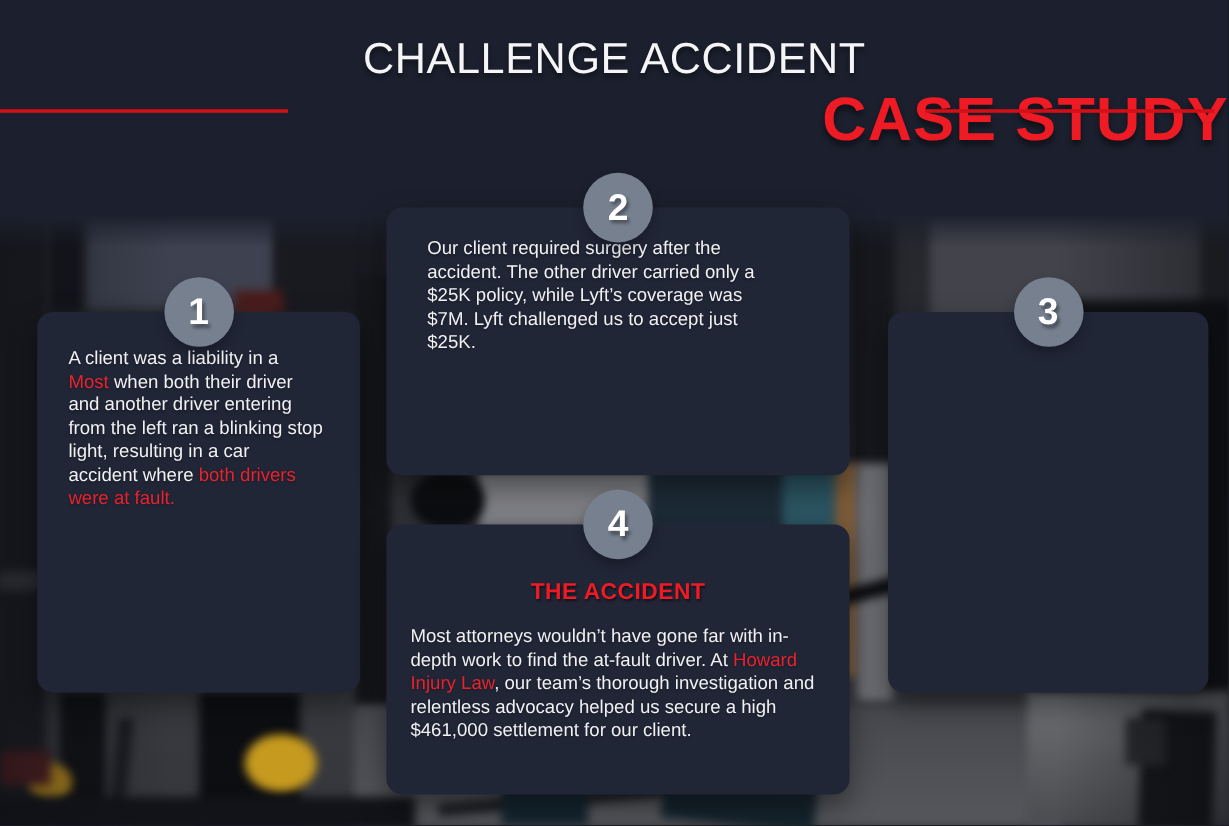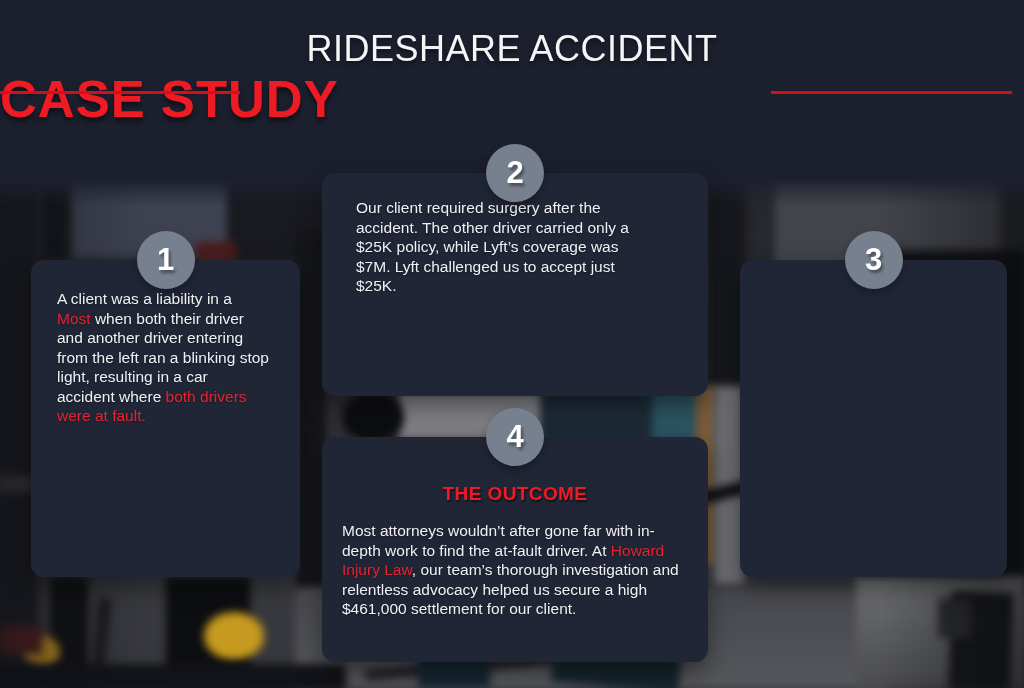--- a/index.html
+++ b/index.html
@@ -48,21 +48,21 @@
   .sh-bottomdark{left:-4px;top:484px;width:350px;height:28px;background:#121318;}
   .photo::after{content:"";position:absolute;inset:0;
     background:linear-gradient(180deg,rgba(28,32,46,.9) 0,rgba(28,32,46,0) 26px),
                linear-gradient(90deg,rgba(14,15,20,.45) 0,rgba(0,0,0,0) 14%,rgba(0,0,0,0) 86%,rgba(8,9,12,.45) 100%);}
 
   
   .header{position:absolute;left:0;top:0;width:1024px;height:180px;z-index:3;}
   .header-subtitle{position:absolute;left:0;top:28px;width:1024px;text-align:center;
     color:var(--heading-white,#f5f5f7);font-size:36px;font-weight:500;letter-spacing:.5px;
     text-shadow:0 3px 4px rgba(0,0,0,.45);}
-  .header-title{position:absolute;left:0;top:70px;width:1024px;text-align:left;
+  .header-title{position:absolute;left:0;top:70px;width:1024px;text-align:right;
     color:var(--accent-red,#ee1b25);font-size:51px;font-weight:bold;letter-spacing:1px;
     text-shadow:0 4px 5px rgba(0,0,0,.5);}
   .rule{position:absolute;top:91px;height:2.5px;background:var(--divider-red,#d40f17);}
   .rule-left{left:0;width:240px;}
   .rule-right{left:771px;width:241px;}
 
   
   .card{position:absolute;z-index:4;background:var(--card-background,#212637);
     border-radius:13px;box-shadow:0 10px 24px rgba(0,0,0,.42);}
   .badge{position:absolute;left:50%;top:-29px;transform:translateX(-50%);
@@ -120,21 +120,21 @@
     <div class="sh sh-post-b1"></div>
     <div class="sh sh-post-b2"></div>
     <div class="sh sh-bar-b"></div>
     <div class="sh sh-yellow1"></div>
     <div class="sh sh-yellow2"></div>
     <div class="sh sh-redhint"></div>
     <div class="sh sh-bottomdark"></div>
   </div>
 
   <div class="header">
-    <div class="header-subtitle">RIDESHARE ACCIDENT</div>
+    <div class="header-subtitle">CHALLENGE ACCIDENT</div>
     <div class="header-title">CASE STUDY</div>
     <div class="rule rule-left"></div>
     <div class="rule rule-right"></div>
   </div>
 
   <section class="card" id="card-1">
     <div class="badge">
       <span>1</span>
     </div>
     <p class="body"><span>A client was a liability in a </span><span class="red-text">Most</span><span> when both their driver and another driver entering from the left ran a blinking stop light, resulting in a car accident where </span><span class="red-text">both drivers were at fault.</span></p>
@@ -150,17 +150,17 @@
   <section class="card" id="card-3">
     <div class="badge">
       <span>3</span>
     </div>
   </section>
 
   <section class="card" id="card-4">
     <div class="badge">
       <span>4</span>
     </div>
-    <h2>THE OUTCOME</h2>
-    <p class="body"><span>Most attorneys wouldn’t after gone far with in-depth work to find the at-fault driver. At </span><span class="red-text">Howard Injury Law</span><span>, our team’s thorough investigation and relentless advocacy helped us secure a high $461,000 settlement for our client.</span></p>
+    <h2>THE ACCIDENT</h2>
+    <p class="body"><span>Most attorneys wouldn’t have gone far with in-depth work to find the at-fault driver. At </span><span class="red-text">Howard Injury Law</span><span>, our team’s thorough investigation and relentless advocacy helped us secure a high $461,000 settlement for our client.</span></p>
   </section>
 
 </div>
 
 </body></html>

